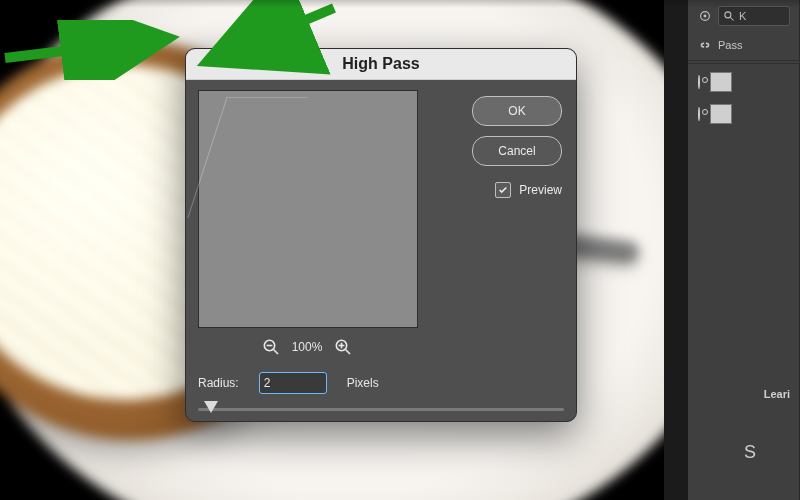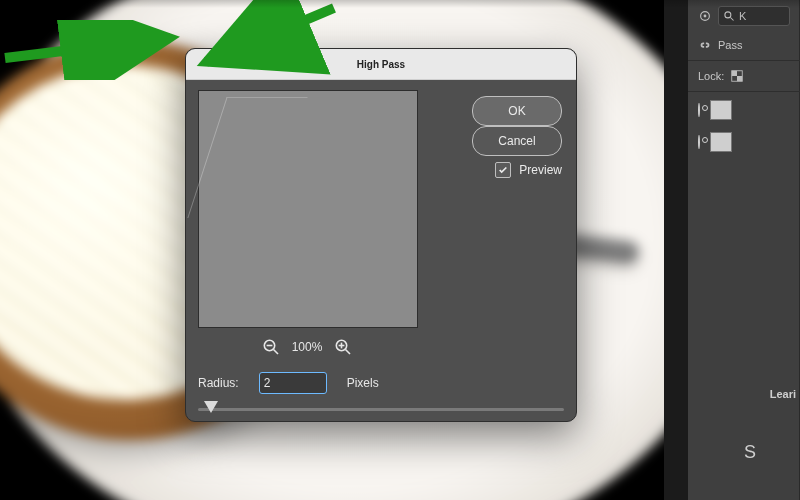--- a/index.html
+++ b/index.html
@@ -23,33 +23,33 @@
   .darkstrip{position:absolute;right:108px;top:0;width:28px;height:500px;background:#1b1b1b;}
   
   .panel{position:absolute;right:0;top:0;width:112px;height:500px;background:#3f3f3f;color:#c7c7c7;font-size:11px;box-shadow:-1px 0 0 #2a2a2a inset;}
   .panel-row{display:flex;align-items:center;gap:6px;padding:6px 10px;}
   .panel-icon{width:14px;height:14px;display:inline-flex;align-items:center;justify-content:center;}
   .search{flex:1;height:18px;background:#2f2f2f;border:1px solid #555;border-radius:3px;display:flex;align-items:center;padding:0 4px;color:#bdbdbd;}
   .divider{height:1px;background:#2e2e2e;margin:2px 0;}
   .eye{width:12px;height:8px;border:1px solid #cfcfcf;border-radius:50%/60%;position:relative;}
   .eye::after{content:"";position:absolute;left:3px;top:1px;width:4px;height:4px;border:1px solid #cfcfcf;border-radius:50%;}
   .thumb{width:20px;height:18px;background:#cfcfcf;border:1px solid #777;}
-  .learn{position:absolute;right:4px;top:388px;color:#cfcfcf;font-weight:600;}
+  .learn{position:absolute;right:10px;top:388px;color:#cfcfcf;font-weight:600;}
   .stext{position:absolute;right:44px;top:442px;color:#cfcfcf;font-size:18px;}
   
   .dialog{position:absolute;left:185px;top:48px;width:390px;height:372px;border-radius:10px;
     background:#4f4f4f;box-shadow:0 14px 40px rgba(0,0,0,.5);border:1px solid #2e2e2e;overflow:hidden;}
   .titlebar{height:30px;background:#e9e9e9;color:#222;display:flex;align-items:center;justify-content:center;
-    font-weight:700;font-size:10px;border-bottom:1px solid #cfcfcf;}
+    font-weight:700;font-size:16px;border-bottom:1px solid #cfcfcf;}
   .dlg-body{position:relative;padding:10px 12px 14px 12px;color:#e3e3e3;font-size:12px;}
   .preview{position:absolute;left:12px;top:10px;width:218px;height:236px;background:#8b8b8b;border:1px solid #2d2d2d;}
   .preview::before{content:"";position:absolute;left:8px;top:6px;width:80px;height:120px;border-left:1px solid rgba(255,255,255,.28);border-top:1px solid rgba(255,255,255,.22);transform:skewX(-18deg);}
   .btn{display:flex;align-items:center;justify-content:center;width:88px;height:28px;border:1px solid #bfbfbf;border-radius:14px;color:#eaeaea;background:#575757;user-select:none;}
   .btn.primary{background:#6a6a6a;}
-  .btn-col{position:absolute;right:14px;top:16px;display:flex;flex-direction:column;align-items:flex-end;}
+  .btn-col{position:absolute;right:14px;top:16px;display:flex;flex-direction:column;gap:10px;align-items:flex-end;}
   .chk{display:flex;align-items:center;gap:8px;margin-top:6px;color:#eaeaea;margin-left:6px;}
   .box{width:14px;height:14px;border:1px solid #bfbfbf;border-radius:2px;display:inline-flex;align-items:center;justify-content:center;background:#5b5b5b;}
   .zoomrow{position:absolute;left:12px;top:258px;width:218px;display:flex;align-items:center;justify-content:center;gap:12px;color:#e7e7e7;}
   .mag{width:18px;height:18px;display:inline-block;}
   .radrow{position:absolute;left:12px;top:292px;display:flex;align-items:center;gap:20px;color:#e7e7e7;}
   .numin{width:58px;height:20px;background:#3a3a3a;border:1px solid #6dbaff;border-radius:3px;color:#e7e7e7;padding:0 4px;font-size:12px;}
   .sliderwrap{position:absolute;left:12px;top:320px;right:12px;height:18px;}
   .track{position:absolute;left:0;right:0;top:8px;height:3px;background:#7a7a7a;border-radius:2px;}
   .handle{position:absolute;left:6px;top:1px;width:0;height:0;border-left:7px solid transparent;border-right:7px solid transparent;border-top:12px solid #dcdcdc;}
   .topbot{position:absolute;inset:0;pointer-events:none;}
@@ -87,30 +87,20 @@
     </div>
     <div class="panel-row">
       <span class="panel-icon">
         <svg viewBox="0 0 16 16" width="14" height="14">
             <path d="M3 8a3 3 0 0 1 3-3h1v2H6a1 1 0 0 0 0 2h1v2H6a3 3 0 0 1-3-3zm7-3h-1v2h1a1 1 0 0 1 0 2h-1v2h1a3 3 0 0 0 0-6z" fill="#bdbdbd"></path>
           </svg>
       </span>
       <span>Pass</span>
     </div>
     <div class="divider"></div>
-    <div class="panel-row">
-      <span>Lock:</span>
-      <span class="panel-icon">
-        <svg viewBox="0 0 16 16" width="14" height="14">
-            <rect x="2" y="2" width="12" height="12" fill="none" stroke="#bdbdbd"></rect>
-            <rect x="2" y="2" width="6" height="6" fill="#bdbdbd"></rect>
-            <rect x="8" y="8" width="6" height="6" fill="#bdbdbd"></rect>
-          </svg>
-      </span>
-    </div>
     <div class="divider"></div>
     <div class="panel-row" style="gap:10px">
       <span><span class="eye"></span></span>
       <span class="thumb"></span>
     </div>
     <div class="panel-row" style="gap:10px">
       <span><span class="eye"></span></span>
       <span class="thumb"></span>
     </div>
     <div class="learn">Leari</div>

